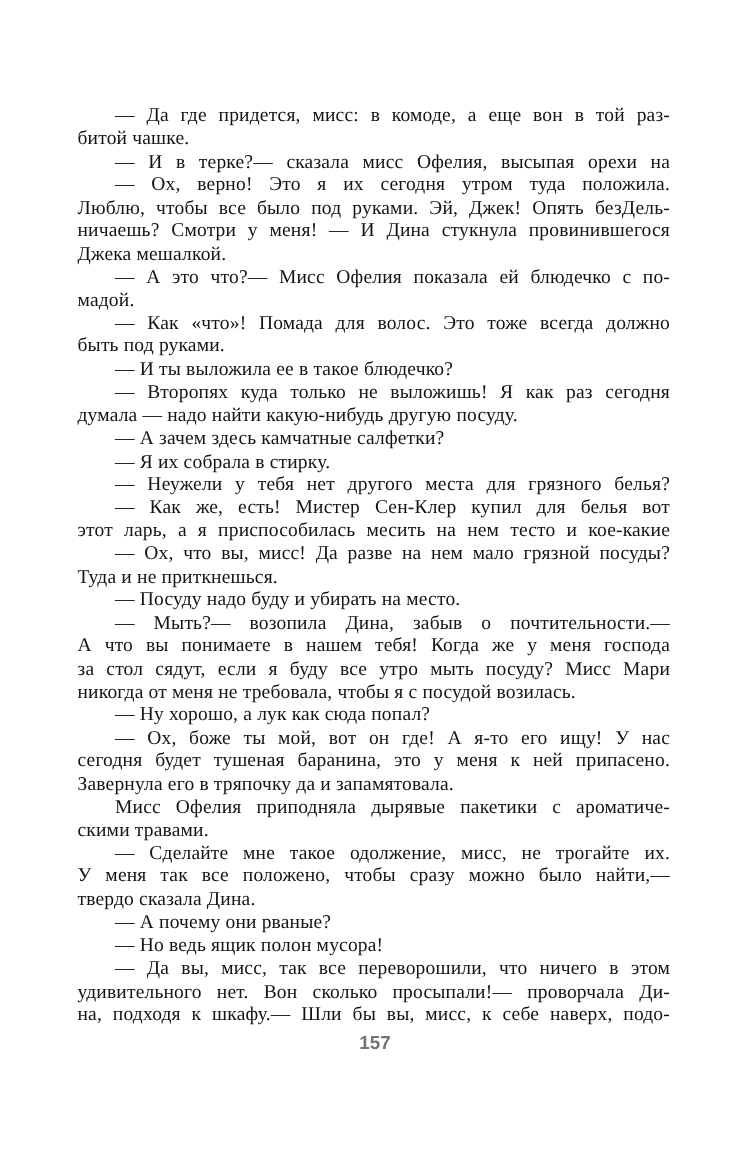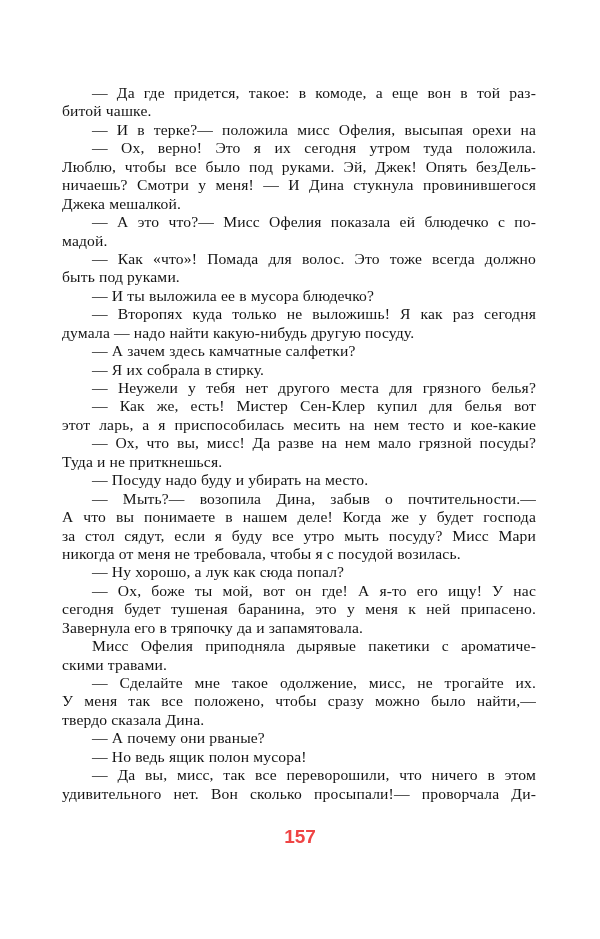--- a/index.html
+++ b/index.html
@@ -45,63 +45,64 @@
       text-align-last: left;
     }
     .page-number {
       position: absolute;
       left: 0;
       width: 600px;
       top: 826px;
       text-align: center;
       font-family: "Liberation Sans", "DejaVu Sans", sans-serif;
       font-weight: bold;
-      font-size: 19px;
-      color: #ef4444;
+      font-size: 15px;
+      color: #737373;
     }
   </style>
 </head>
 <body>
 
 <div class="page">
   <div class="text-block" id="text-block">
-      <div class="line indent">— Да где придется, такое: в комоде, а еще вон в той раз-</div>
+      <div class="line indent">— Да где придется, мисс: в комоде, а еще вон в той раз-</div>
       <div class="line last">битой чашке.</div>
-      <div class="line indent">— И в терке?— положила мисс Офелия, высыпая орехи на</div>
+      <div class="line indent">— И в терке?— сказала мисс Офелия, высыпая орехи на</div>
       <div class="line indent">— Ох, верно! Это я их сегодня утром туда положила.</div>
       <div class="line">Люблю, чтобы все было под руками. Эй, Джек! Опять безДель-</div>
       <div class="line">ничаешь? Смотри у меня! — И Дина стукнула провинившегося</div>
       <div class="line last">Джека мешалкой.</div>
       <div class="line indent">— А это что?— Мисс Офелия показала ей блюдечко с по-</div>
       <div class="line last">мадой.</div>
       <div class="line indent">— Как «что»! Помада для волос. Это тоже всегда должно</div>
       <div class="line last">быть под руками.</div>
-      <div class="line indent last">— И ты выложила ее в мусора блюдечко?</div>
+      <div class="line indent last">— И ты выложила ее в такое блюдечко?</div>
       <div class="line indent">— Второпях куда только не выложишь! Я как раз сегодня</div>
       <div class="line last">думала — надо найти какую-нибудь другую посуду.</div>
       <div class="line indent last">— А зачем здесь камчатные салфетки?</div>
       <div class="line indent last">— Я их собрала в стирку.</div>
       <div class="line indent">— Неужели у тебя нет другого места для грязного белья?</div>
       <div class="line indent">— Как же, есть! Мистер Сен-Клер купил для белья вот</div>
       <div class="line">этот ларь, а я приспособилась месить на нем тесто и кое-какие</div>
       <div class="line indent">— Ох, что вы, мисс! Да разве на нем мало грязной посуды?</div>
       <div class="line last">Туда и не приткнешься.</div>
       <div class="line indent last">— Посуду надо буду и убирать на место.</div>
       <div class="line indent">— Мыть?— возопила Дина, забыв о почтительности.—</div>
-      <div class="line">А что вы понимаете в нашем деле! Когда же у будет господа</div>
+      <div class="line">А что вы понимаете в нашем тебя! Когда же у меня господа</div>
       <div class="line">за стол сядут, если я буду все утро мыть посуду? Мисс Мари</div>
       <div class="line last">никогда от меня не требовала, чтобы я с посудой возилась.</div>
       <div class="line indent last">— Ну хорошо, а лук как сюда попал?</div>
       <div class="line indent">— Ох, боже ты мой, вот он где! А я-то его ищу! У нас</div>
       <div class="line">сегодня будет тушеная баранина, это у меня к ней припасено.</div>
       <div class="line last">Завернула его в тряпочку да и запамятовала.</div>
       <div class="line indent">Мисс Офелия приподняла дырявые пакетики с ароматиче-</div>
       <div class="line last">скими травами.</div>
       <div class="line indent">— Сделайте мне такое одолжение, мисс, не трогайте их.</div>
       <div class="line">У меня так все положено, чтобы сразу можно было найти,—</div>
       <div class="line last">твердо сказала Дина.</div>
       <div class="line indent last">— А почему они рваные?</div>
       <div class="line indent last">— Но ведь ящик полон мусора!</div>
       <div class="line indent">— Да вы, мисс, так все переворошили, что ничего в этом</div>
       <div class="line">удивительного нет. Вон сколько просыпали!— проворчала Ди-</div>
+      <div class="line">на, подходя к шкафу.— Шли бы вы, мисс, к себе наверх, подо-</div>
     </div>
   <div class="page-number">157</div>
 </div>
 
 </body></html>

